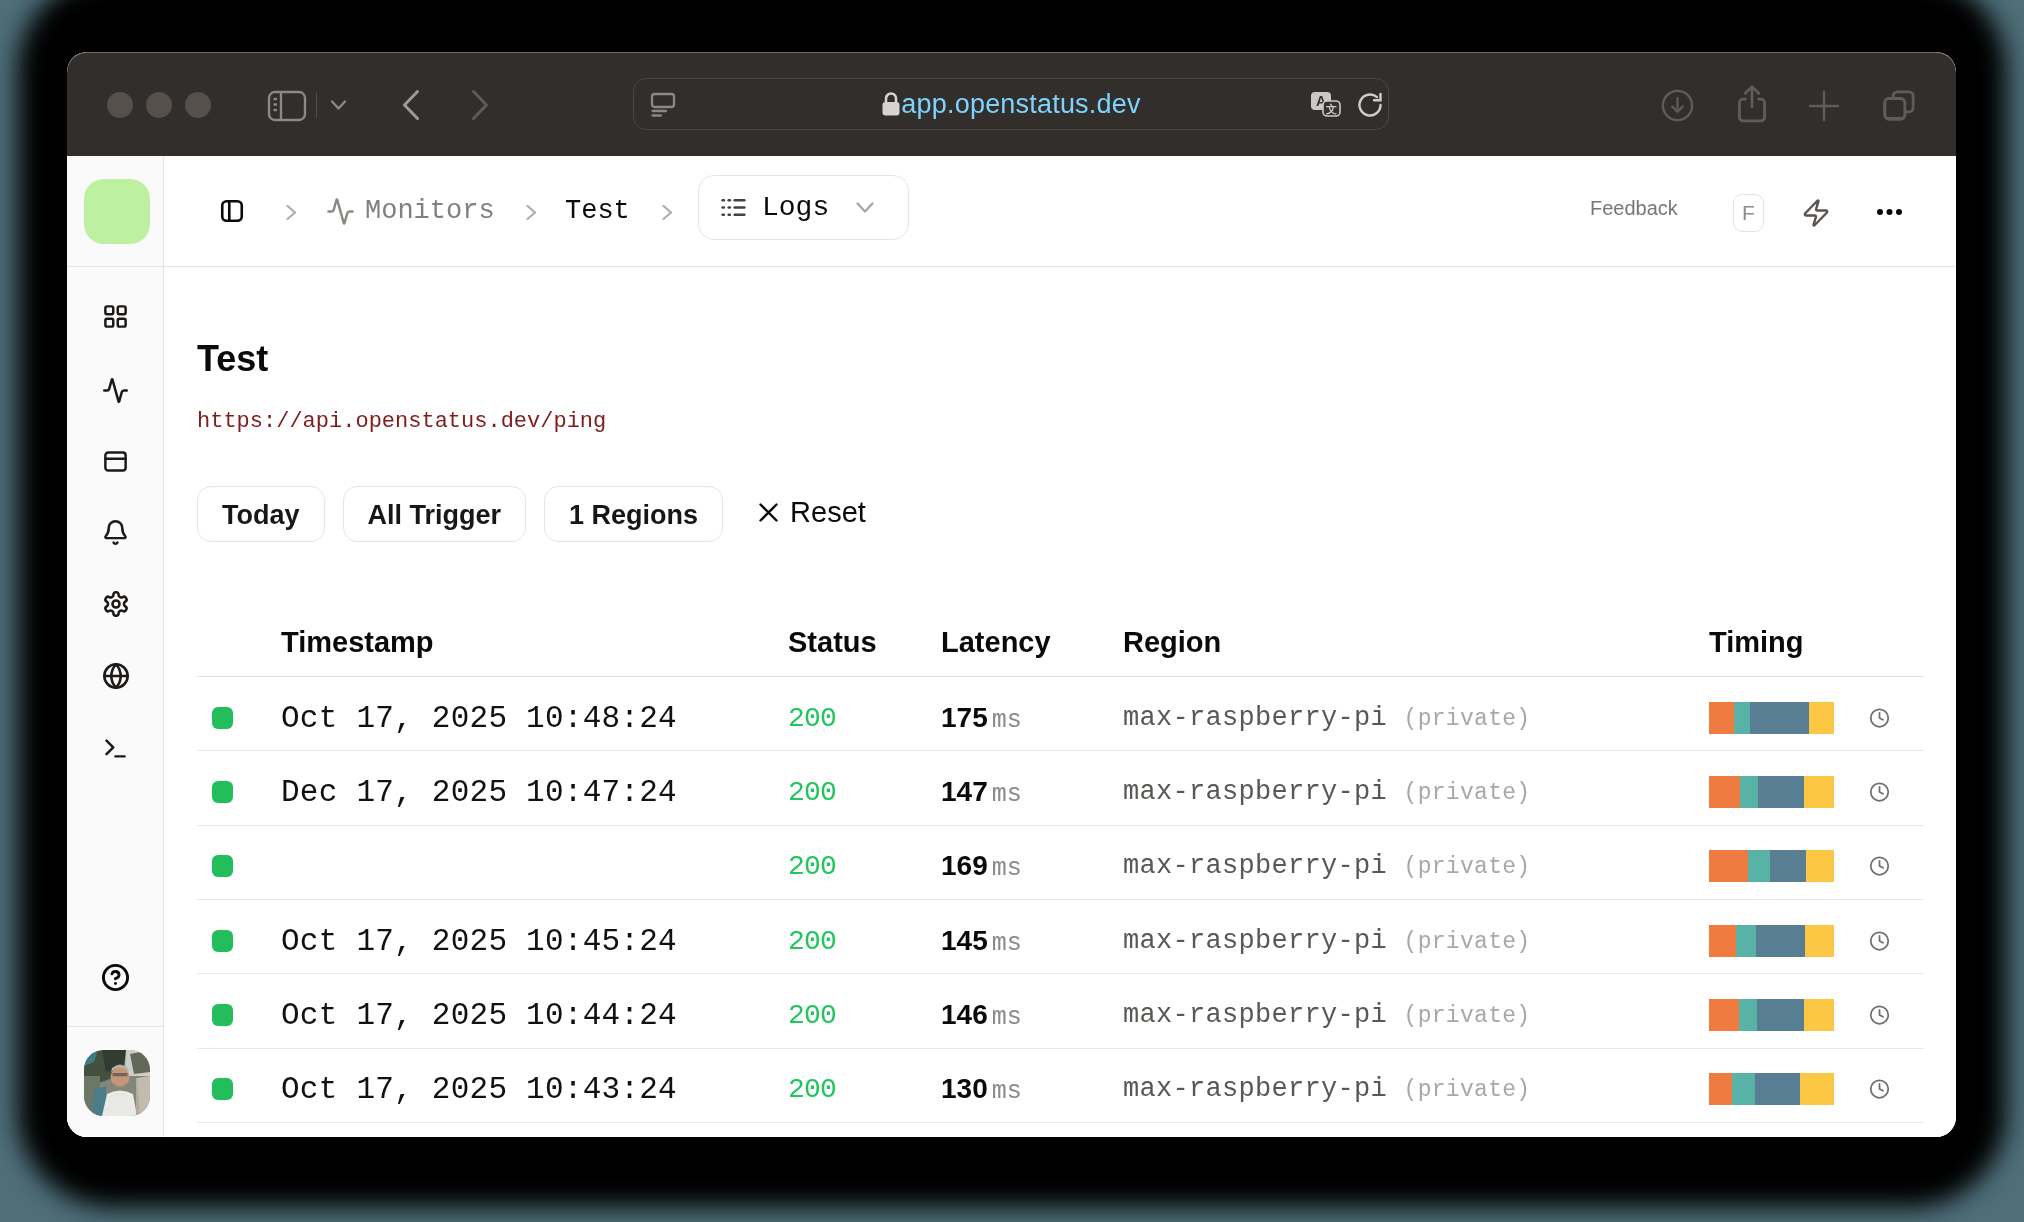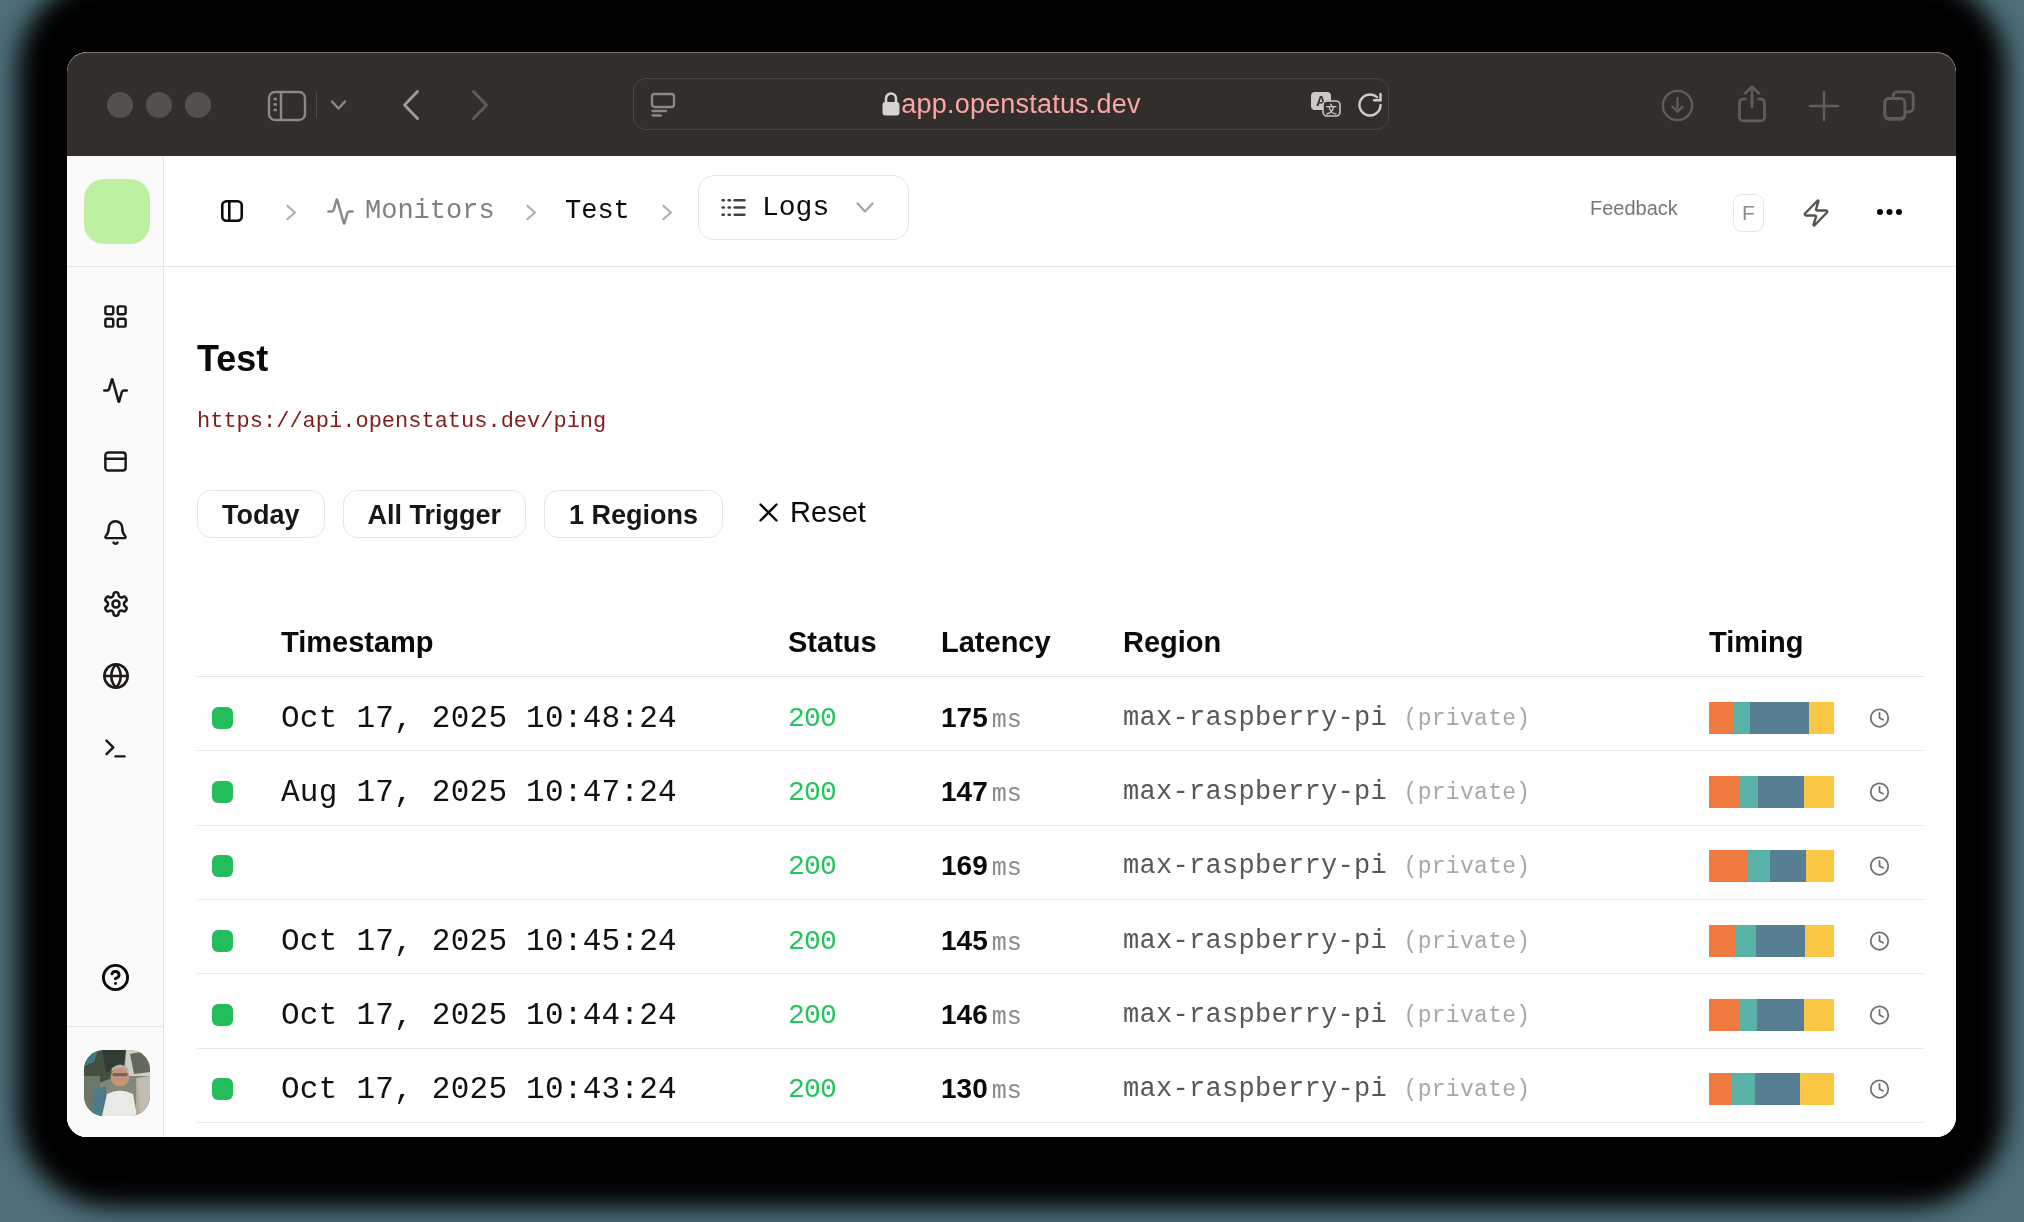--- a/index.html
+++ b/index.html
@@ -6,36 +6,36 @@
   html,body { width:2024px; height:1222px; overflow:hidden; }
   body { position:relative; background:#4e6e78; font-family:"Liberation Sans", sans-serif; }
   .mono { font-family:"Liberation Mono", monospace; }
   .shadow { position:absolute; left:18px; top:-25px; width:1988px; height:1232px; background:#000; border-radius:95px; filter:blur(12px); }
   .window { position:absolute; left:67px; top:52px; width:1889px; height:1085px; border-radius:20px; background:#fff; overflow:hidden; }
   
   .titlebar { position:absolute; left:0; top:0; width:100%; height:104px; background:#312e2c; border-top:1px solid #6e6b68; border-radius:20px 20px 0 0; }
   .tl { position:absolute; top:39px; width:26px; height:26px; border-radius:50%; background:#55504b; }
   .ticon { position:absolute; }
   .urlbar { position:absolute; left:566px; top:25px; width:756px; height:52px; border-radius:13px; border:1.5px solid #4b4744; }
-  .urltext { position:absolute; left:0; top:0; width:100%; height:100%; display:flex; align-items:center; justify-content:center; gap:0; color:#fca5a5; font-size:27px; font-weight:500; letter-spacing:0.2px; }
+  .urltext { position:absolute; left:0; top:0; width:100%; height:100%; display:flex; align-items:center; justify-content:center; gap:0; color:#7dd3fc; font-size:27px; font-weight:500; letter-spacing:0.2px; }
   
   .app { position:absolute; left:0; top:104px; width:100%; height:981px; background:#fff; }
   .side { position:absolute; left:0; top:0; width:97px; height:100%; background:#fafafa; border-right:1px solid #e7e5e4; }
   .sideicon { position:absolute; left:0; width:97px; display:flex; justify-content:center; }
   .crumbbar { position:absolute; left:97px; top:0; width:1792px; height:110px; }
   .hborder { position:absolute; left:0; top:110px; width:100%; height:1px; background:#e7e5e4; }
   .crumb-el { position:absolute; }
   .logsbtn { position:absolute; left:534px; top:19px; width:211px; height:65px; border:1.5px solid #e7e5e4; border-radius:16px; display:flex; align-items:center; padding-left:20px; gap:14px; }
   .fbadge { position:absolute; left:1569px; top:38px; width:31px; height:38px; border:1.5px solid #e7e5e4; border-radius:9px; color:#8f8c89; font-size:21px; display:flex; align-items:center; justify-content:center; }
   
   .main { position:absolute; left:97px; top:110px; width:1792px; height:871px; }
   h1 { position:absolute; left:33px; top:72px; font-size:36px; font-weight:700; color:#0a0a0a; letter-spacing:0; }
   .url { position:absolute; left:33px; top:143px; font-size:22px; color:#7f1d1d; }
   .filters { position:absolute; left:33px; top:218px; display:flex; gap:18px; height:60px; align-items:center; }
-  .fbtn { height:48px; border:1.5px solid #e7e5e4; border-radius:14px; display:flex; align-items:center; padding:8px 24px 5px; font-size:27px; font-weight:600; color:#171717; background:#fff; }
+  .fbtn { height:56px; border:1.5px solid #e7e5e4; border-radius:14px; display:flex; align-items:center; padding:8px 24px 5px; font-size:27px; font-weight:600; color:#171717; background:#fff; }
   .reset { display:flex; align-items:center; gap:11px; margin-left:17px; font-size:29px; font-weight:500; color:#0a0a0a; padding-bottom:4px; }
   
   .table { position:absolute; left:33px; top:355px; width:1727px; }
   .thead { position:relative; height:56px; border-bottom:1px solid #e7e5e4; font-size:29px; font-weight:600; color:#0a0a0a; }
   .thead span { position:absolute; bottom:17px; }
   .row { position:relative; height:74.33px; box-sizing:border-box; border-bottom:1px solid #e9e8e7; }
   .cell { position:absolute; top:calc(50% + 4px); transform:translateY(-50%); }
   .dot { left:15px; width:21px; height:22px; border-radius:6px; background:#23bd5c; }
   .ts { left:84px; font-size:31px; color:#111; letter-spacing:0.25px; }
   .st { left:591px; font-size:28px; color:#22c55e; letter-spacing:-0.8px; }
@@ -281,21 +281,21 @@
             </div>
           <div class="cell clock">
               <svg width="21" height="21" viewBox="0 0 24 24" fill="none" stroke="#6f6f6f" stroke-width="2" stroke-linecap="round" stroke-linejoin="round">
                 <circle cx="12" cy="12" r="10"></circle>
                 <polyline points="12 6 12 12 16 14"></polyline>
               </svg>
             </div>
         </div>
         <div class="row">
           <div class="cell dot"></div>
-          <div class="cell ts mono">Aug 17, 2025 10:47:24</div>
+          <div class="cell ts mono">Dec 17, 2025 10:47:24</div>
           <div class="cell st mono">200</div>
           <div class="cell lat">147<span class="ms">ms</span></div>
           <div class="cell reg mono">max-raspberry-pi <span class="pv">(private)</span></div>
           <div class="cell bar">
               <i style="width:31px;background:#ef7b41"></i>
               <i style="width:18px;background:#58b3a6"></i>
               <i style="width:46px;background:#587e93"></i>
               <i style="width:30px;background:#fcc744"></i>
             </div>
           <div class="cell clock">

